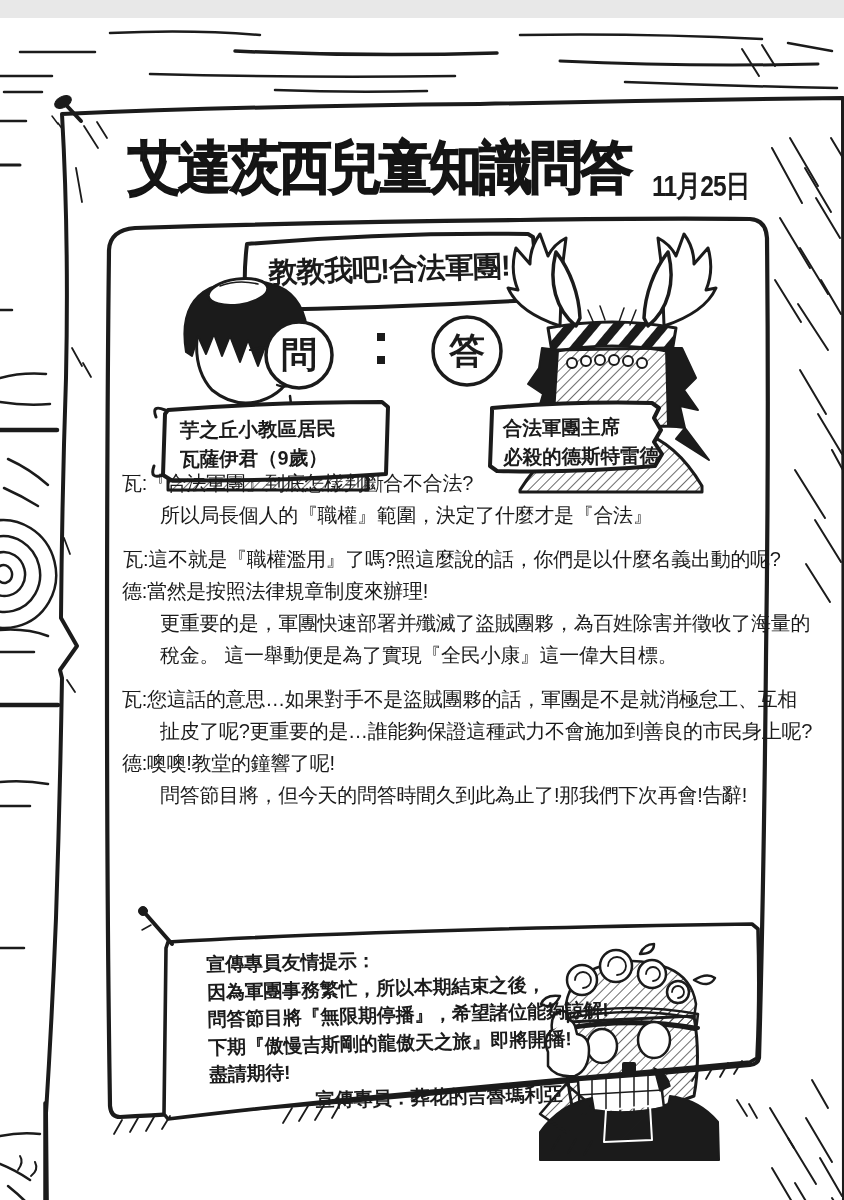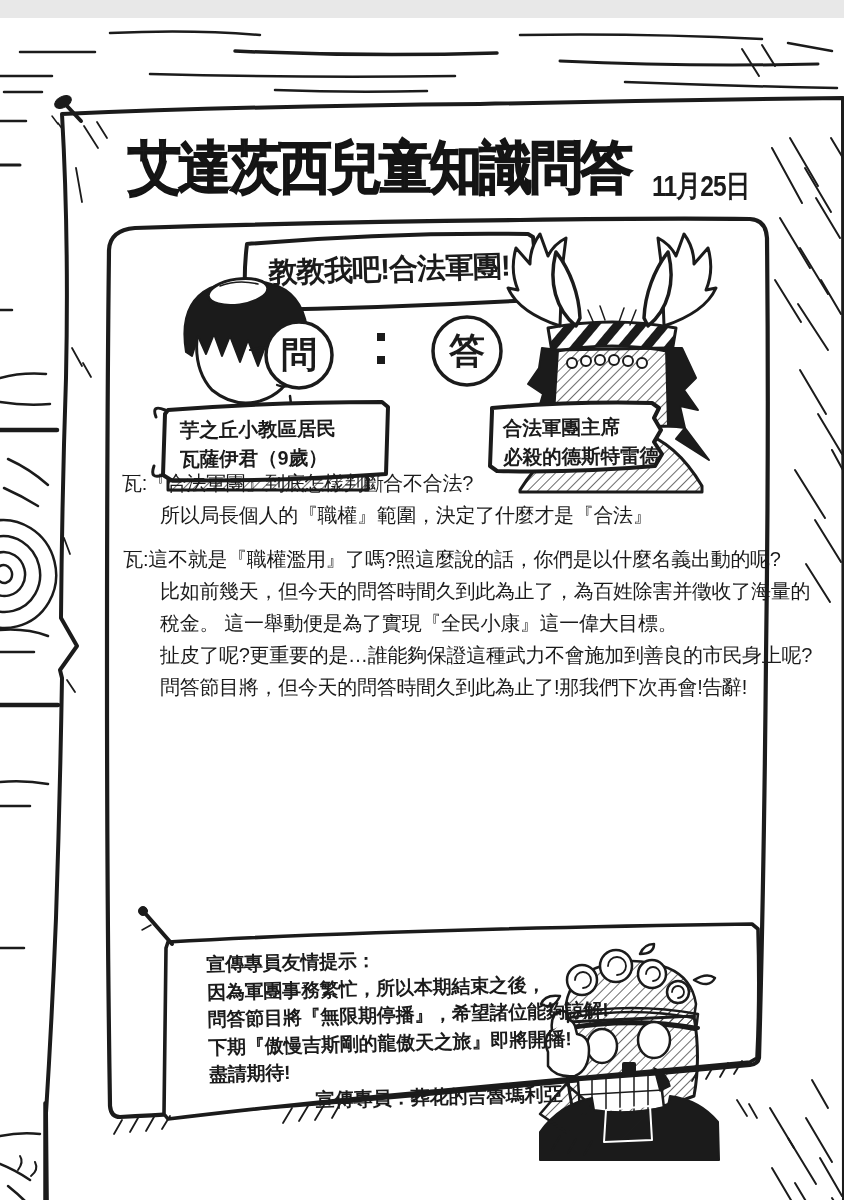--- a/index.html
+++ b/index.html
@@ -280,23 +280,26 @@
 </div>
 <div class="txt plate-text plate-answerer">
   <div>合法軍團主席</div>
   <div>必殺的德斯特雷德</div>
 </div>
 
 <div class="txt dialogue">
   <div class="dl">瓦:『合法軍團』到底怎樣判斷合不合法?</div>
   <div class="dl cont">所以局長個人的『職權』範圍，決定了什麼才是『合法』</div>
   <div class="dl gap">瓦:這不就是『職權濫用』了嗎?照這麼說的話，你們是以什麼名義出動的呢?</div>
-  <div class="dl cont">比如前幾天，但今天的問答時間久到此為止了，為百姓除害并徵收了海量的</div>
+  <div class="dl">德:當然是按照法律規章制度來辦理!</div>
+  <div class="dl cont">更重要的是，軍團快速部署并殲滅了盜賊團夥，為百姓除害并徵收了海量的</div>
   <div class="dl cont">稅金。 這一舉動便是為了實現『全民小康』這一偉大目標。</div>
+  <div class="dl gap">瓦:您這話的意思…如果對手不是盜賊團夥的話，軍團是不是就消極怠工、互相</div>
   <div class="dl cont">扯皮了呢?更重要的是…誰能夠保證這種武力不會施加到善良的市民身上呢?</div>
+  <div class="dl">德:噢噢!教堂的鐘響了呢!</div>
   <div class="dl cont">問答節目將，但今天的問答時間久到此為止了!那我們下次再會!告辭!</div>
 </div>
 
 <div class="txt notice-text">
   <div class="nl">宣傳專員友情提示：</div>
   <div class="nl">因為軍團事務繁忙，所以本期結束之後，</div>
   <div class="nl">問答節目將『無限期停播』，希望諸位能夠諒解!</div>
   <div class="nl">下期『傲慢吉斯剛的龍傲天之旅』即將開播!</div>
   <div class="nl">盡請期待!</div>
   <div class="notice-sig">宣傳專員：葬花的吉魯瑪利亞</div>

